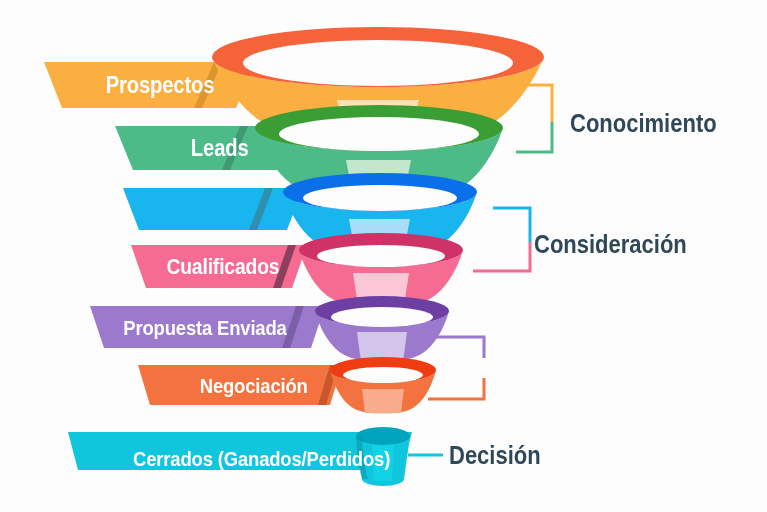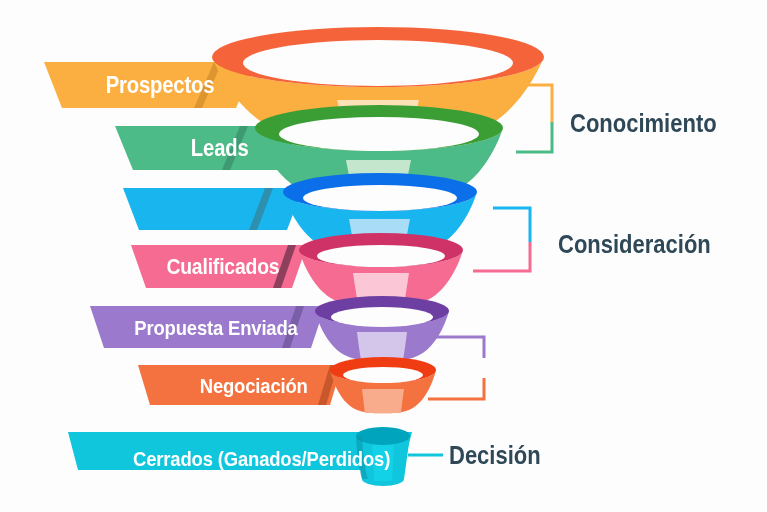--- a/index.html
+++ b/index.html
@@ -170,37 +170,37 @@
 
   <div class="ribbon" style="left:115px;top:126px;width:171px;height:44px;font-size:23px;padding-right:38px;">
     <span class="rtext">Leads</span>
   </div>
 
 
   <div class="ribbon" style="left:131px;top:245px;width:168px;height:43px;font-size:22px;padding-right:20px;">
     <span class="rtext">Cualificados</span>
   </div>
 
-  <div class="ribbon" style="left:90px;top:306px;width:224px;height:42px;font-size:21px;padding-right:16px;">
+  <div class="ribbon" style="left:90px;top:306px;width:224px;height:42px;font-size:21px;padding-right:16px;justify-content:center;">
     <span class="rtext">Propuesta Enviada</span>
   </div>
 
   <div class="ribbon" style="left:138px;top:365px;width:192px;height:40px;font-size:21px;padding-right:22px;">
     <span class="rtext">Negociación</span>
   </div>
 
   <div class="ribbon" style="left:68px;top:432px;width:336px;height:38px;font-size:21px;padding-right:14px;margin-top:7px;">
     <span class="rtext">Cerrados (Ganados/Perdidos)</span>
   </div>
 
   <div class="grouplabel" style="left:570px;top:111px;font-size:25px;">
     <span>Conocimiento</span>
   </div>
 
-  <div class="grouplabel" style="left:558px;top:232px;font-size:25px;">
+  <div class="grouplabel" style="left:534px;top:232px;font-size:25px;">
     <span>Consideración</span>
   </div>
 
 
   <div class="grouplabel" style="left:449px;top:443px;font-size:25px;">
     <span>Decisión</span>
   </div>
 
 </div>
 

